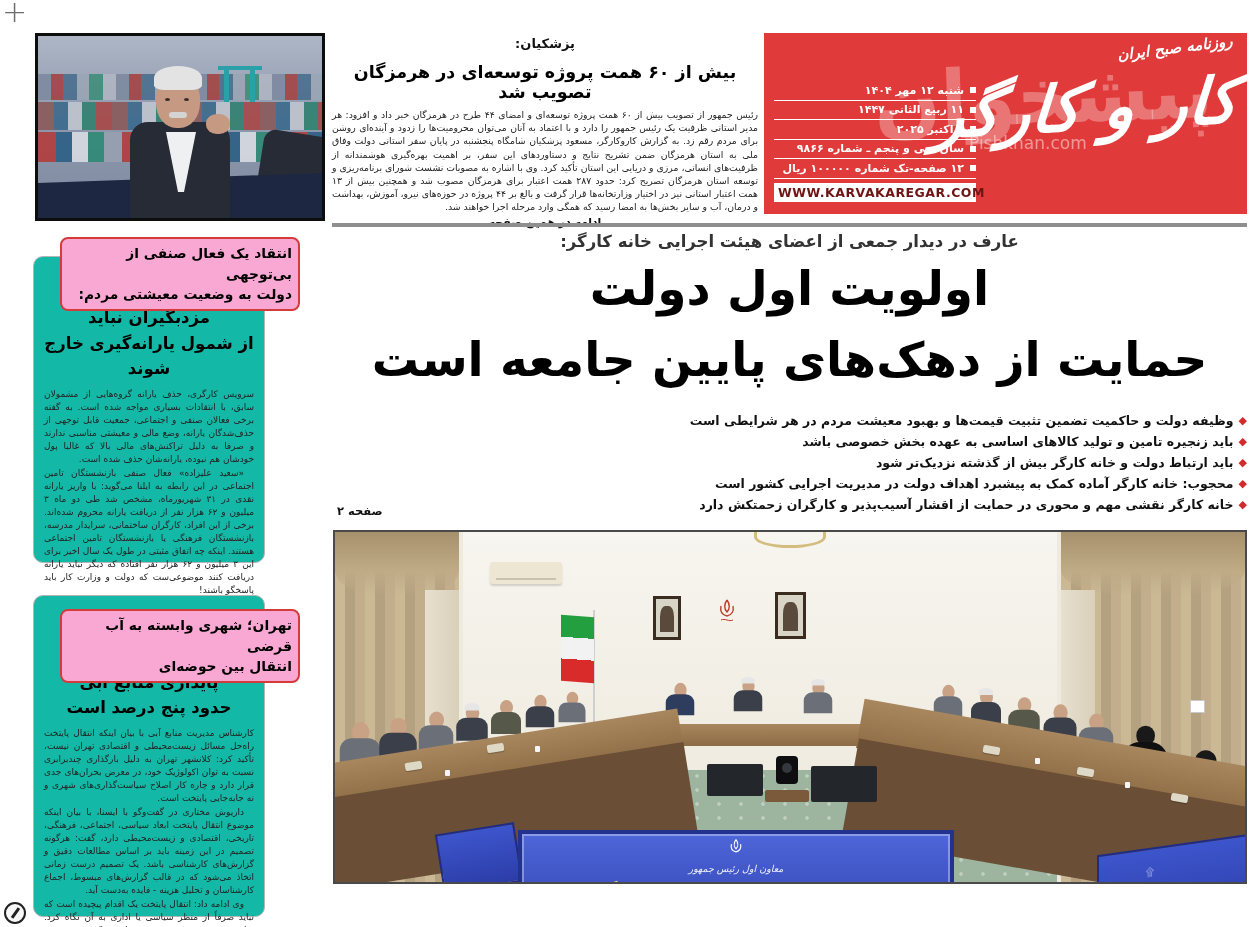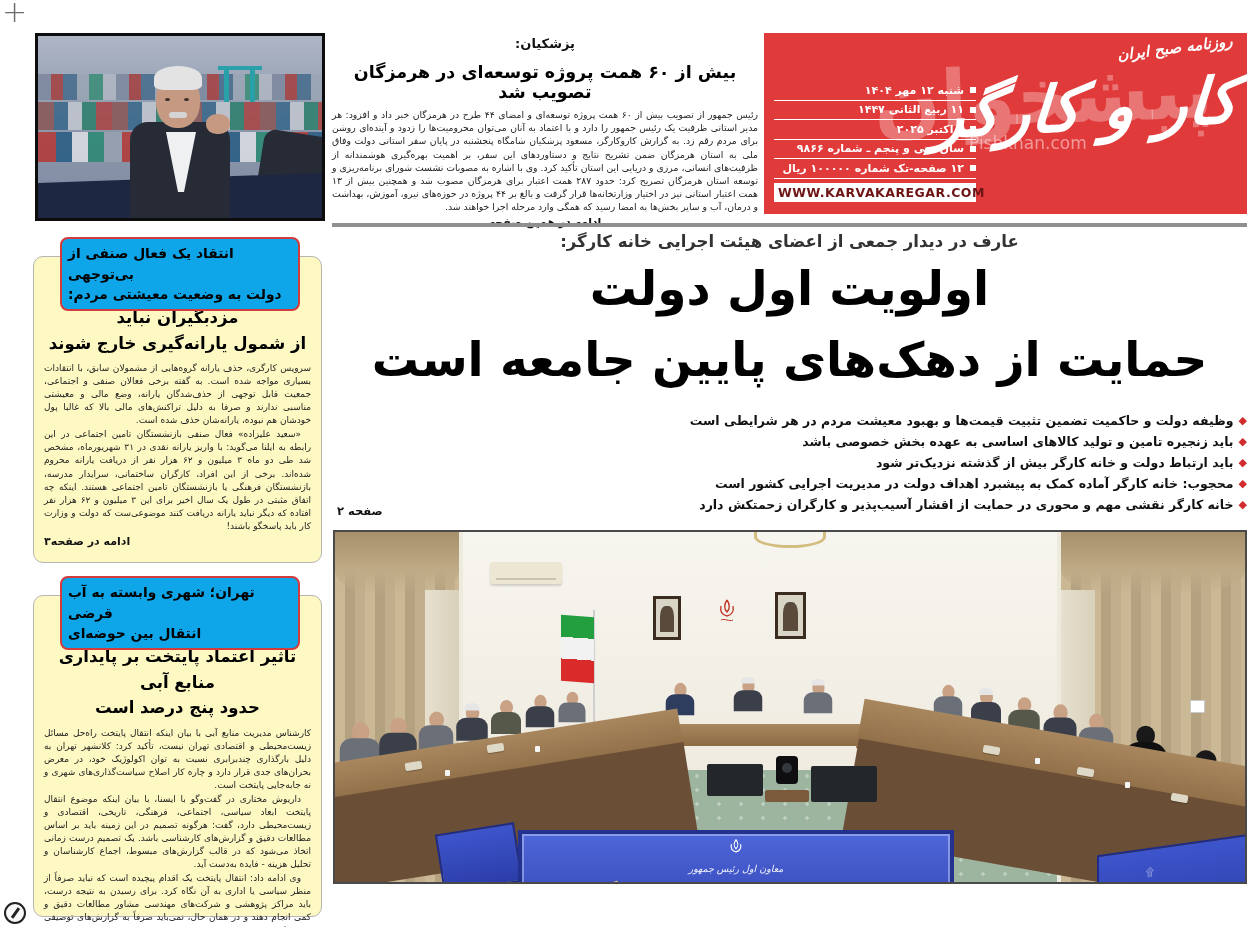--- a/index.html
+++ b/index.html
@@ -62,31 +62,31 @@
   .rule { position:absolute; left:332px; top:223px; width:915px; height:3.5px; background:#8f8f8f; }
   .lead { position:absolute; left:332px; top:232px; width:915px; }
   .lead-kicker { text-align:center; font-weight:bold; font-size:16.5px; color:#333; }
   .lead-headline { text-align:center; font-weight:900; font-size:47px; line-height:1.52; color:#000; margin-top:2px; }
   .lead-bullets { margin-top:14px; direction:rtl; text-align:right; }
   .lead-bullet { font-size:12.5px; font-weight:bold; color:#111; line-height:1.68; }
   .diamond { font-size:11px; margin-left:5px; vertical-align:1px; }
   .page-ref { position:absolute; left:5px; top:272px; font-weight:bold; font-size:11.5px; color:#111; }
 
   
-  .side-box { position:absolute; left:33px; width:289px; border:1.5px solid #b5b5b5; border-radius:10px; background:#fef9c3; padding:8px 10px; }
-  .side-kicker { position:absolute; left:60px; width:240px; background:#0ea5e9; border:2.5px solid #d43c3c; border-radius:8px;
-    text-align:left; font-weight:bold; font-size:13.8px; line-height:1.5; color:#000; padding:4px 6px; z-index:3; }
+  .side-box { position:absolute; left:33px; width:232px; border:1.5px solid #b5b5b5; border-radius:10px; background:#14b8a6; padding:8px 10px; }
+  .side-kicker { position:absolute; left:60px; width:240px; background:#f9a8d4; border:2.5px solid #d43c3c; border-radius:8px;
+    text-align:right; font-weight:bold; font-size:13.8px; line-height:1.5; color:#000; padding:4px 6px; z-index:3; }
   .sb-headline { text-align:center; font-weight:800; font-size:16.5px; line-height:1.55; color:#000; }
   .sb-body { margin-top:6px; font-size:9px; line-height:1.45; text-align:justify; color:#222; }
   .sb-body p + p { text-indent:10px; margin-top:1px; }
   .sb-cont { margin-top:2px; font-weight:bold; font-size:11px; color:#111; text-align:left; }
   .box1 { top:256px; height:307px; padding-top:48px; }
   .kick1 { top:237px; }
   .box2 { top:595px; height:322px; padding-top:48px; }
-  .kick2 { top:576px; }
+  .kick2 { top:609px; }
 
   
   .photo-main { position:absolute; left:333px; top:530px; width:914px; height:354px;
     border:2.5px solid #4a4a4a; overflow:hidden; background:#f4f1ea; }
   .mm-wall { position:absolute; inset:0; background:linear-gradient(180deg,#f7f5ef 0%,#efebe0 70%); }
   .mm-carpet { position:absolute; left:0; right:0; top:238px; bottom:0;
     background:radial-gradient(circle at 10px 6px, rgba(255,255,255,.35) 1.5px, transparent 2px) 0 0/22px 14px, #9db49f; }
   .mm-curtain { position:absolute; top:0; bottom:0; background:repeating-linear-gradient(90deg,#cbb996 0 10px,#b4a180 10px 20px,#c2ae8c 20px 30px); }
   .mm-curtain.left { left:0; width:128px; border-right:4px solid #efeade; }
   .mm-curtain.right { right:0; width:188px; border-left:4px solid #efeade; }

